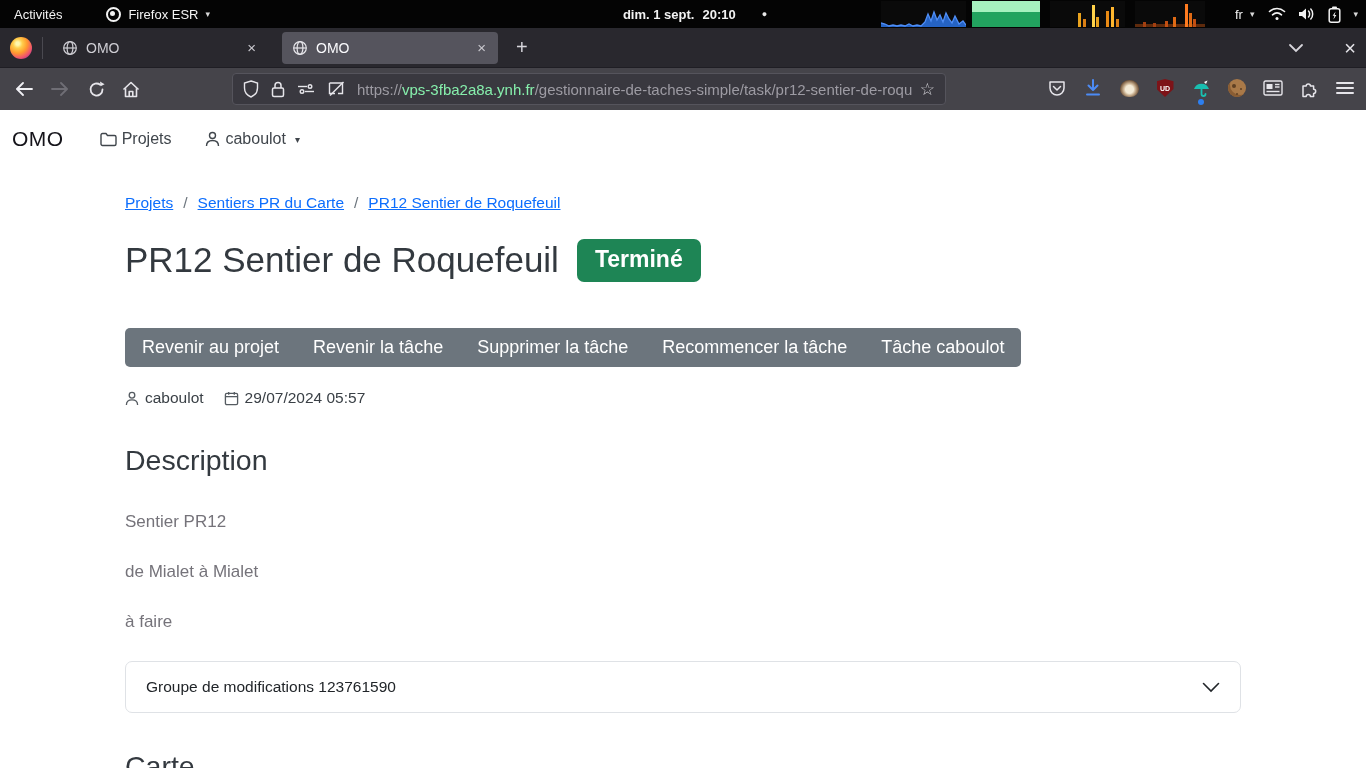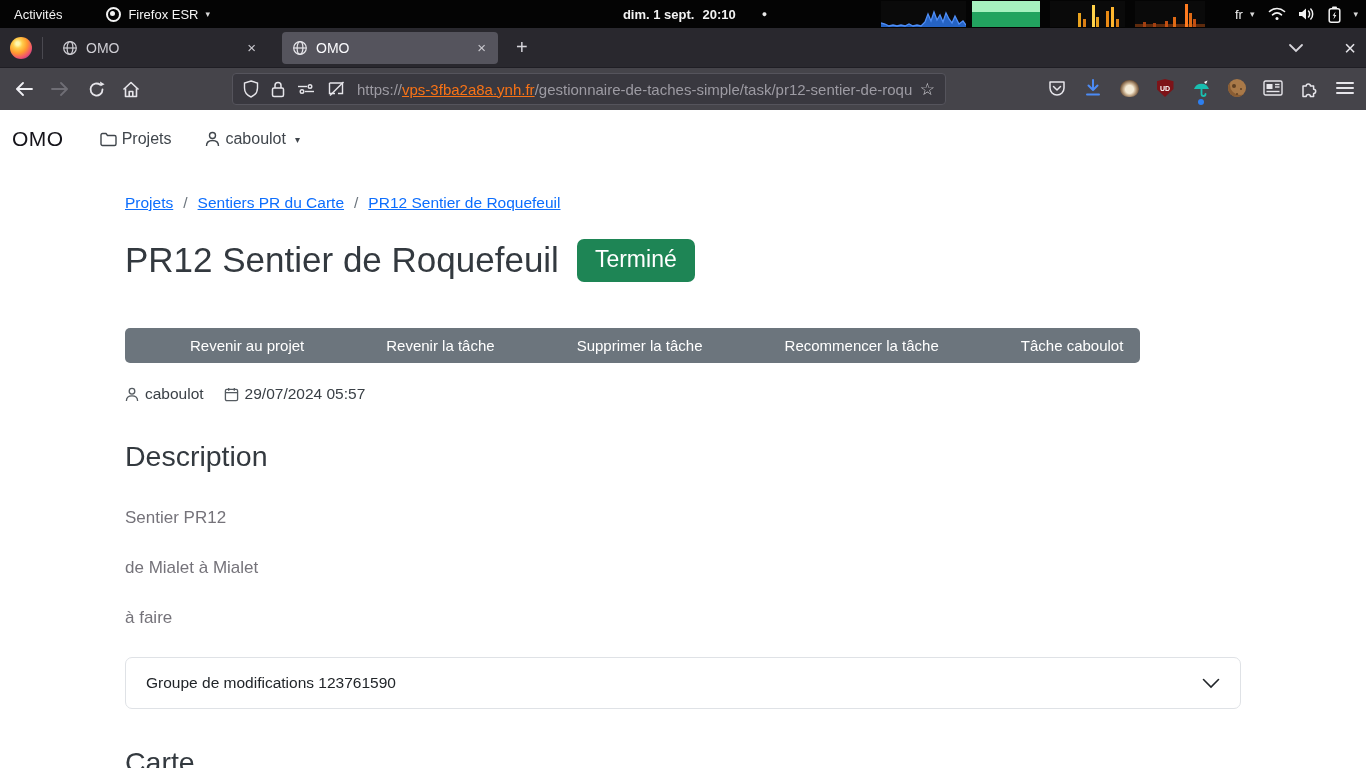--- a/index.html
+++ b/index.html
@@ -43,21 +43,21 @@
   
   .navbar { position:relative; width:100%; height:42px; background:#45444a; }
   .nav-ico { position:absolute; top:9px; width:24px; height:24px; display:flex;
              align-items:center; justify-content:center; border-radius:4px; }
   .urlbar { position:absolute; left:232px; top:5px; width:714px; height:32px;
             background:#39383f; border:1px solid #55545c; border-radius:4px;
             display:flex; align-items:center; padding:0 10px; }
   .urlbar .sec-icons { display:flex; align-items:center; gap:12px; margin-right:12px; }
   .url-text { font-size:15px; white-space:nowrap; overflow:hidden; flex:1 1 auto; }
   .url-dim { color:#9d9ba3; }
-  .url-domain { color:#f97316;text-decoration:underline; }
+  .url-domain { color:#86efac; }
   .star { font-size:17px; color:#d0cfd4; margin-left:8px; }
   .ext-cluster { position:absolute; right:10px; top:9px; display:flex; align-items:center; gap:14px; }
   .ext { width:22px; height:22px; display:flex; align-items:center; justify-content:center; position:relative; }
   .ublock { width:17px; height:18px; background:#7d1318; color:#fff; font-size:7px; font-weight:700;
             display:flex; align-items:center; justify-content:center;
             clip-path:polygon(50% 0, 100% 12%, 100% 55%, 50% 100%, 0 55%, 0 12%); }
   .raccoon { width:19px; height:17px; border-radius:50% 50% 45% 45%;
              background:radial-gradient(circle at 50% 55%, #f3ead6 0 30%, #c9b090 45%, #6e5138 70%, #2e2218 100%); }
   .cookie { width:18px; height:18px; border-radius:50%; background:#a97948;
             box-shadow:inset 3px -3px 0 -1px #8a5d33; position:relative; }
@@ -74,26 +74,26 @@
   .appnav-item { display:flex; align-items:center; gap:5px; font-size:16px; color:#40464c; cursor:pointer; }
   .appnav-item .caret2 { font-size:10px; color:#40464c; margin-left:4px; }
 
   .container { width:1116px; margin:0 auto; }
   .breadcrumb { margin-top:26px; font-size:15.5px; display:flex; gap:10px; align-items:center; }
   .breadcrumb a { color:#0d6efd; text-decoration:underline; cursor:pointer; }
   .bc-sep { color:#6c757d; }
 
   .title-row { margin-top:24px; display:flex; align-items:center; gap:18px; }
   h1 { font-size:35px; font-weight:400; color:#33393f; line-height:48px; }
-  .badge { background:#1e8555; color:#fff; font-size:23px; font-weight:400;
+  .badge { background:#1e8555; color:#fff; font-size:23px; font-weight:700;
            padding:9px 18px 11px; border-radius:7px; line-height:1; }
 
   .btn-group { margin-top:44px; display:inline-flex; background:#6c757d; border-radius:5px; overflow:hidden; }
-  .btn-group button { background:transparent; border:none; color:#fff; font-size:15px;
-                      font-family:inherit; padding:9px 17px; cursor:pointer; white-space:nowrap;margin-left:48px; }
+  .btn-group button { background:transparent; border:none; color:#fff; font-size:18px;
+                      font-family:inherit; padding:9px 17px; cursor:pointer; white-space:nowrap; }
 
   .meta-row { margin-top:22px; display:flex; align-items:center; gap:6px; font-size:15.5px; color:#3a4046; }
   .meta-row .gap { width:8px; }
 
   h2 { margin-top:36px; font-size:28.5px; font-weight:400; color:#33393f; line-height:34px; }
   .desc-line { font-size:17px; line-height:22px; color:#75737a; margin:0 0 28px; }
   .desc-line:first-of-type { margin-top:34px; }
 
   .accordion { width:1116px; height:52px; border:1px solid #dfe2e6; border-radius:7px;
                background:#fff; display:flex; align-items:center; justify-content:space-between;

